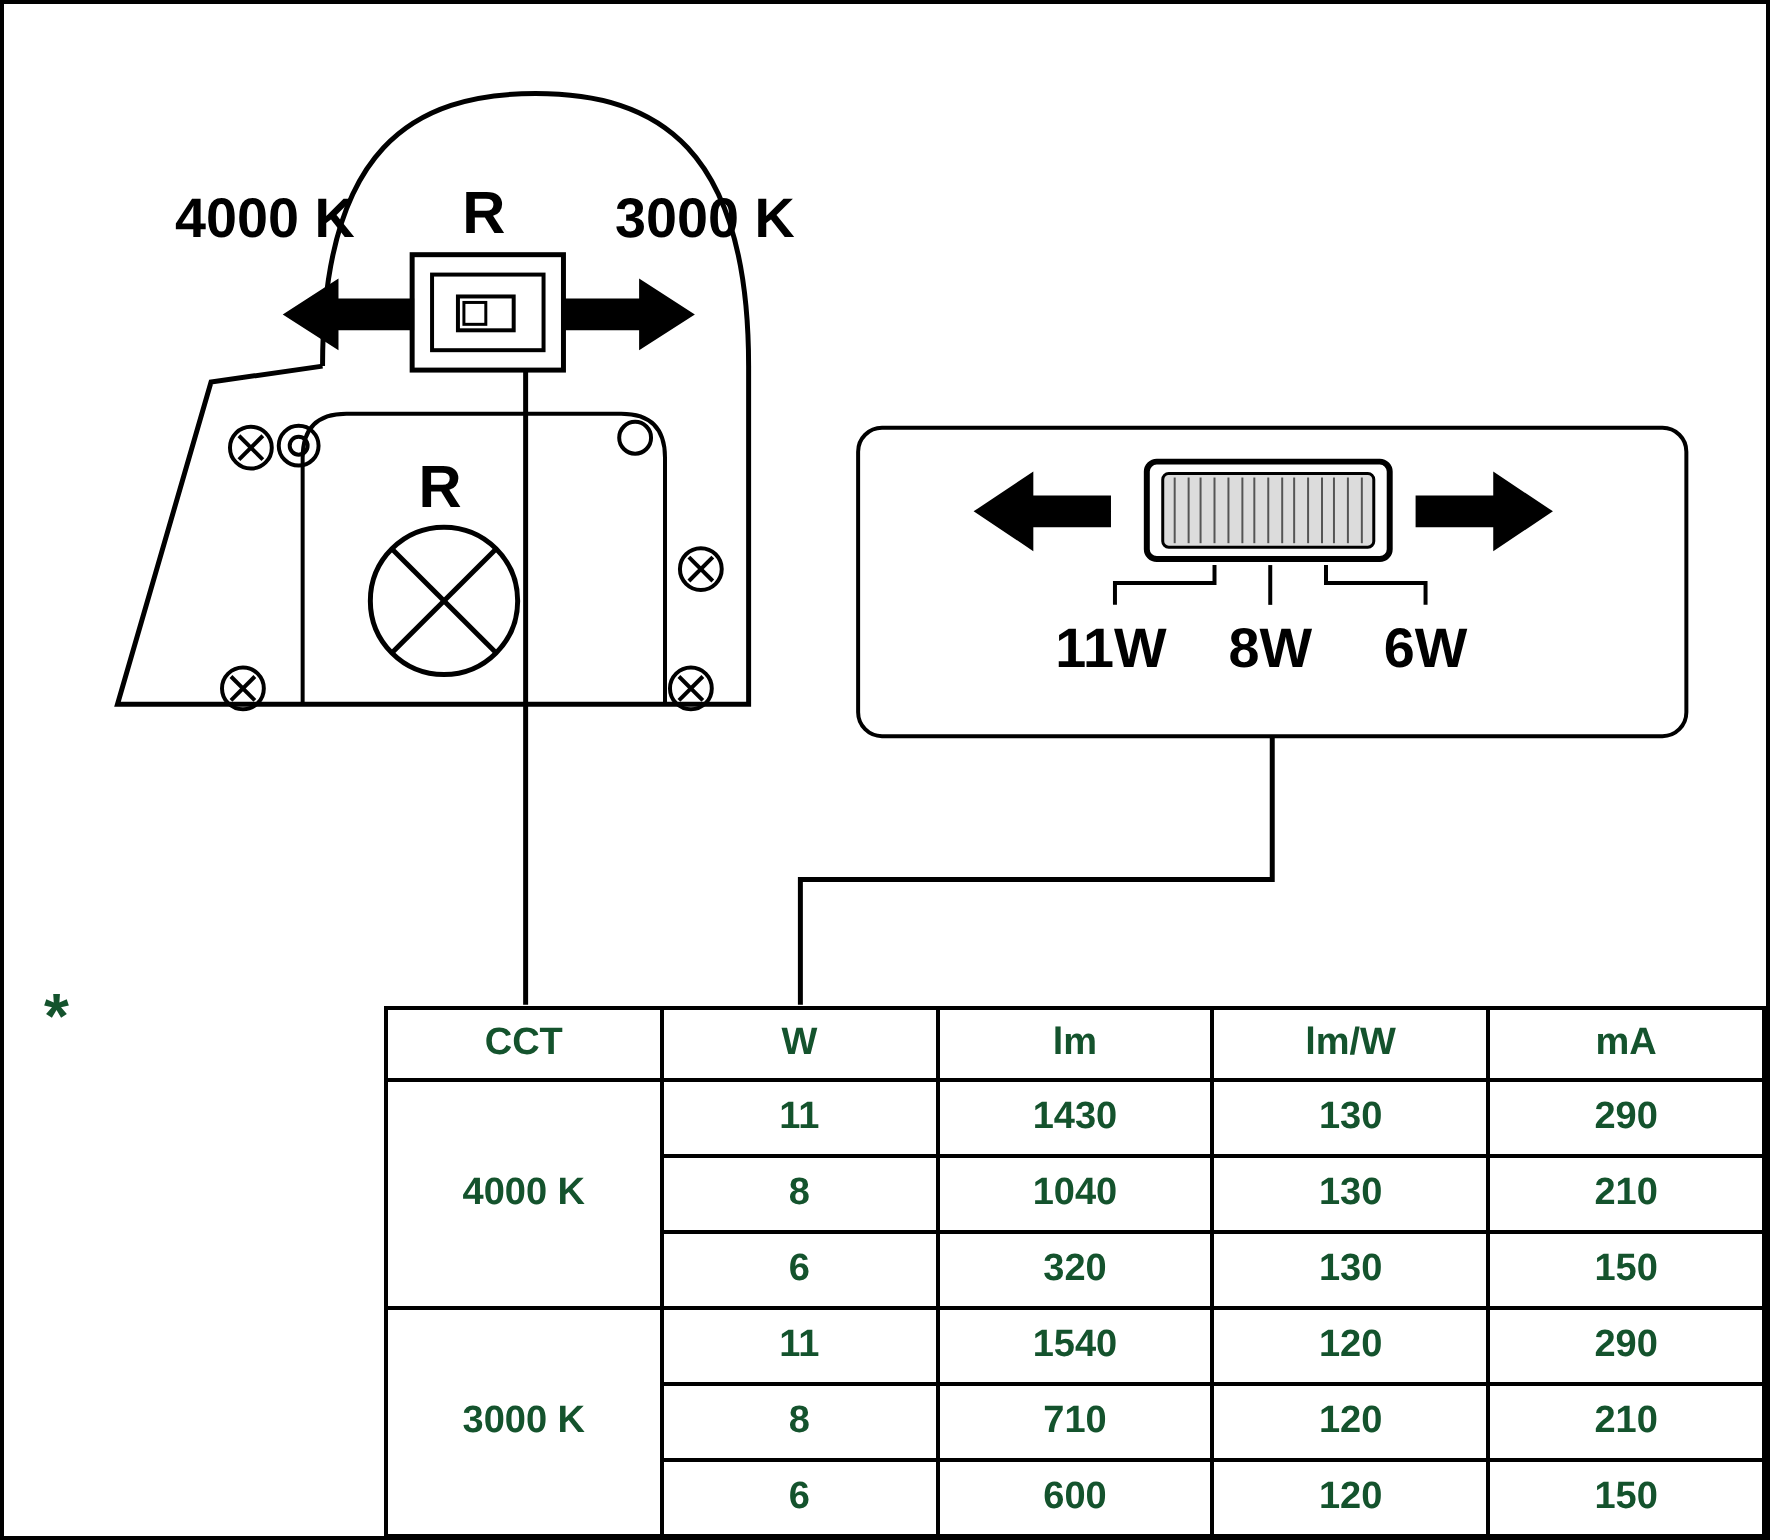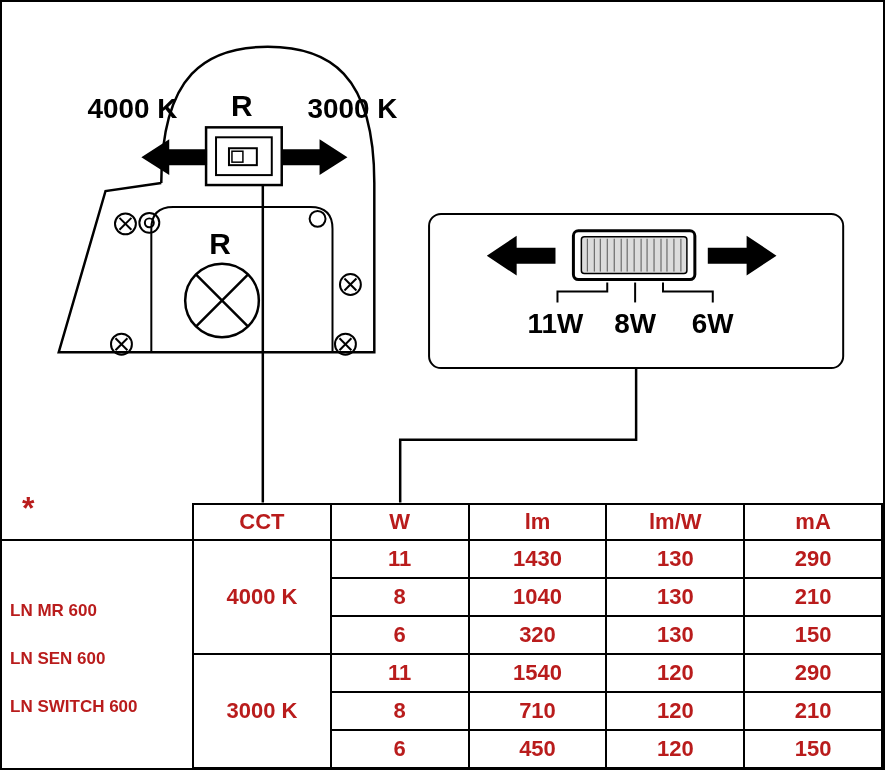--- a/index.html
+++ b/index.html
@@ -3,34 +3,34 @@
 <meta charset="utf-8">
 <style>
   * { margin:0; padding:0; box-sizing:border-box; }
   html,body { background:#ffffff; }
   .page {
     position:relative;
     width:885px; height:770px;
     background:#ffffff;
     border:2px solid #000;
     font-family:"Liberation Sans", sans-serif;
-    color:#b91c1c;
+    color:#14532d;
     overflow:hidden;
   }
   .art { position:absolute; left:0; top:0; width:100%; height:100%; }
   .art text { font-family:"Liberation Sans", sans-serif; font-weight:bold; fill:#000; }
 
   .spec {
     position:absolute; left:190px; top:501px;
     width:691px; height:265px;
     border-collapse:collapse; table-layout:fixed;
     text-align:center;
     font-family:"Liberation Sans", sans-serif;
   }
-  .spec th, .spec td { border:2px solid #000; padding:0; font-size:22px; }
+  .spec th, .spec td { border:2px solid #000; padding:0; font-size:19px; }
   .spec th { height:36px; font-weight:bold; }
   .spec td { height:38px; font-weight:bold; }
 
   .products {
     position:absolute; left:0; top:537px;
     width:190px; height:229px;
     border-top:2px solid #000;
     background:#fff;
   }
   .product {
@@ -143,25 +143,20 @@
     <text x="352" y="117" font-size="28" text-anchor="middle">3000 K</text>
     <text x="219" y="253" font-size="30" text-anchor="middle">R</text>
 
     <text x="556" y="333" font-size="28" text-anchor="middle">11W</text>
     <text x="636" y="333" font-size="28" text-anchor="middle">8W</text>
     <text x="714" y="333" font-size="28" text-anchor="middle">6W</text>
   </svg>
 
   <div class="asterisk">*</div>
 
-  <div class="products">
-    <div class="product p0">LN MR 600</div>
-    <div class="product p1">LN SEN 600</div>
-    <div class="product p2">LN SWITCH 600</div>
-  </div>
 
   <table class="spec">
     <thead>
       <tr>
         <th>CCT</th>
         <th>W</th>
         <th>lm</th>
         <th>lm/W</th>
         <th>mA</th>
       </tr>
@@ -194,20 +189,20 @@
         <td>290</td>
       </tr>
       <tr>
         <td>8</td>
         <td>710</td>
         <td>120</td>
         <td>210</td>
       </tr>
       <tr>
         <td>6</td>
-        <td>450</td>
+        <td>600</td>
         <td>120</td>
         <td>150</td>
       </tr>
     </tbody>
   </table>
 
 </div>
 
 </body></html>

